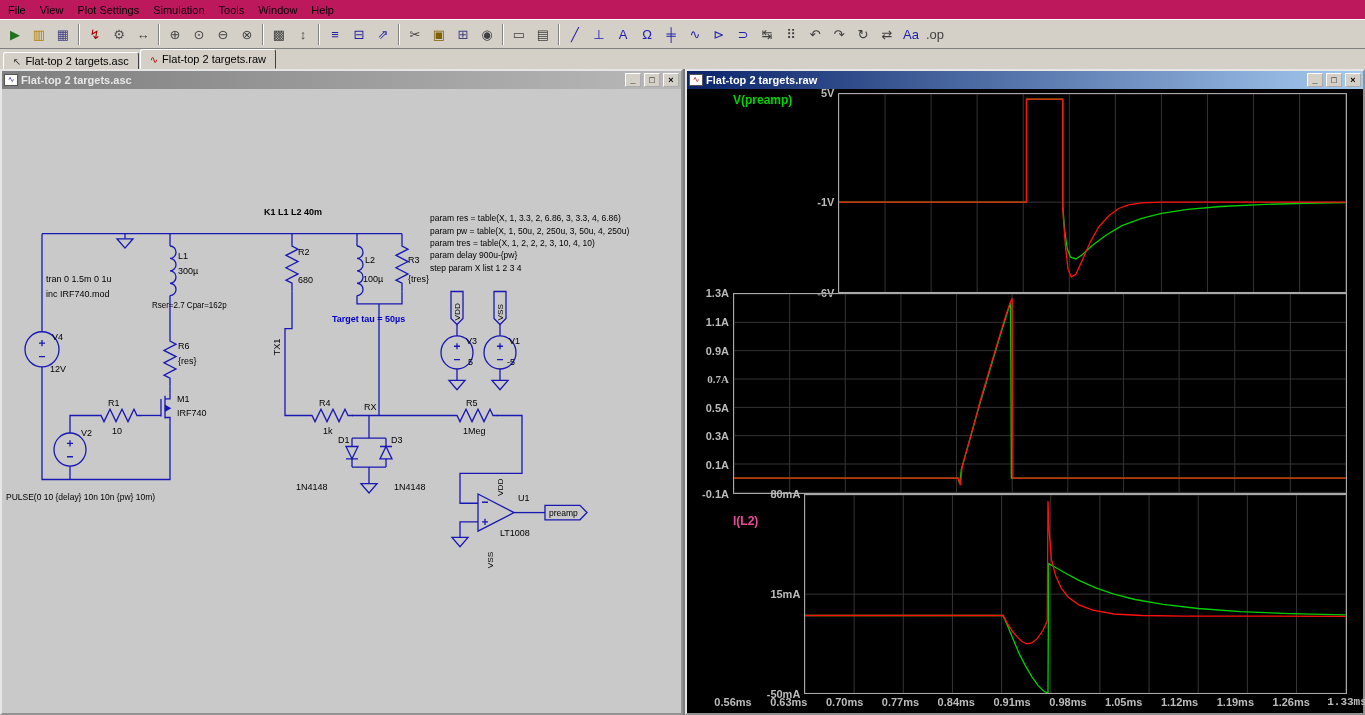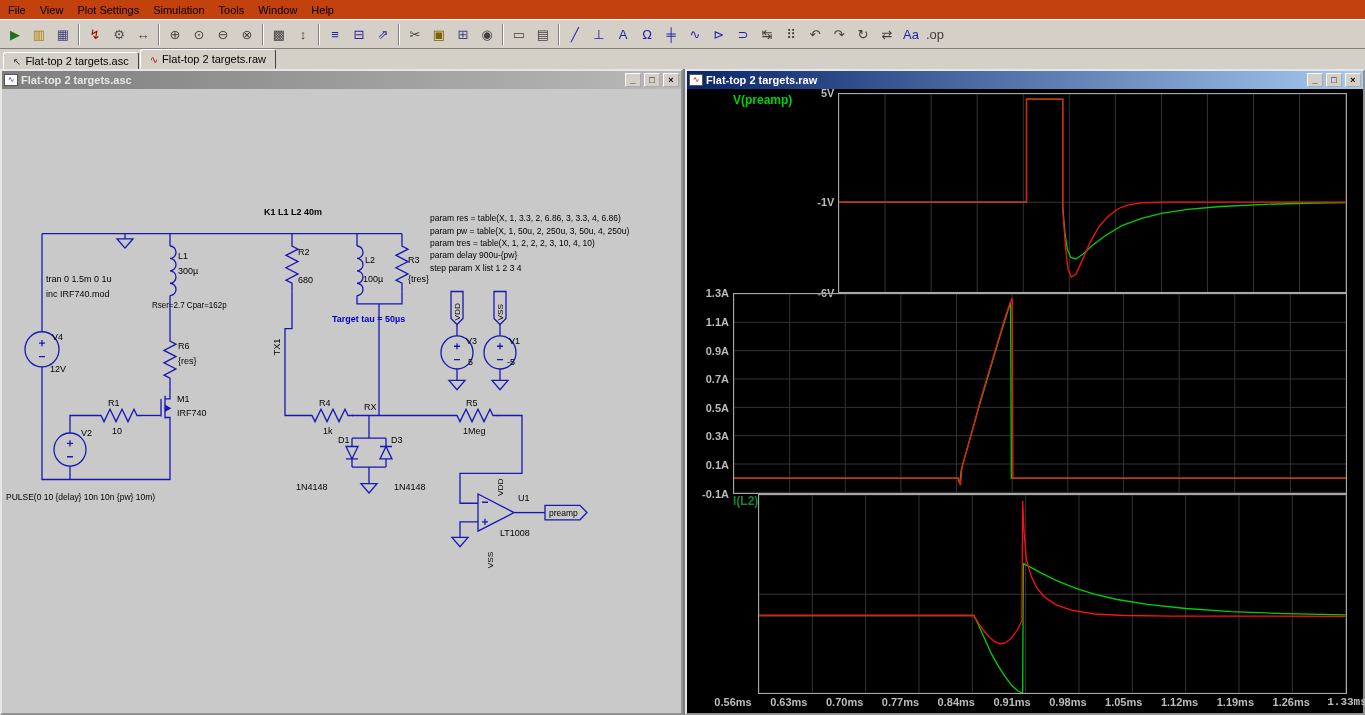--- a/index.html
+++ b/index.html
@@ -1,21 +1,21 @@
 <!DOCTYPE html>
 <html><head>
 <meta charset="utf-8">
 <style>
   * { box-sizing: border-box; margin: 0; padding: 0; }
   html,body { width:1365px; height:715px; overflow:hidden; }
   body { font-family:"Liberation Sans","DejaVu Sans",sans-serif; font-size:11px; background:#d4d0c8; color:#000; }
   .app { display:flex; flex-direction:column; height:100%; }
 
   
-  .menubar { height:19px; display:flex; align-items:center; padding-left:1px; background:#c2410c; }
+  .menubar { height:19px; display:flex; align-items:center; padding-left:1px; background:#be185d; }
   .menu-item { padding:2px 7px; cursor:default; }
 
   
   .toolbar { height:30px; display:flex; align-items:center; padding:2px 3px; border-top:1px solid #fff; border-bottom:1px solid #808080; background:#d4d0c8; }
   .tb-icon { width:24px; height:23px; display:flex; align-items:center; justify-content:center; font-size:13px; border:1px solid #d4d0c8; }
   .tbsep { width:2px; height:21px; border-left:1px solid #808080; border-right:1px solid #ffffff; margin:0 3px; }
 
   
   .tabbar { height:20px; display:flex; align-items:flex-end; padding-left:3px; background:#d4d0c8; }
   .tab { height:17px; display:flex; align-items:center; gap:4px; padding:0 9px; background:#d4d0c8;
@@ -343,21 +343,21 @@
                 </svg>
             </div>
           </div>
         </div>
         <div class="pane">
           <div class="pane-row">
             <div class="ylabels">
                 <div class="ytick" style="top: 0%;">1.3A</div>
                 <div class="ytick" style="top: 14.2857%;">1.1A</div>
                 <div class="ytick" style="top: 28.5714%;">0.9A</div>
-                <div class="ytick" style="top: 42.8571%;">0.7A</div>
+                <div class="ytick" style="top: 42.8571%; font-family: Liberation Serif, serif;">0.7A</div>
                 <div class="ytick" style="top: 57.1429%;">0.5A</div>
                 <div class="ytick" style="top: 71.4286%;">0.3A</div>
                 <div class="ytick" style="top: 85.7143%;">0.1A</div>
                 <div class="ytick" style="top: 100%;">-0.1A</div>
               </div>
             <div class="plotbox">
               <svg viewBox="0 0 1000 1000" preserveAspectRatio="none">
                   <line x1="0" y1="0" x2="0" y2="1000" stroke="#343434" vector-effect="non-scaling-stroke"></line>
                   <line x1="90.90909090909084" y1="0" x2="90.90909090909084" y2="1000" stroke="#343434" vector-effect="non-scaling-stroke"></line>
                   <line x1="181.81818181818167" y1="0" x2="181.81818181818167" y2="1000" stroke="#343434" vector-effect="non-scaling-stroke"></line>
@@ -378,22 +378,27 @@
                   <line x1="0" y1="714.2857142857142" x2="1000" y2="714.2857142857142" stroke="#343434" vector-effect="non-scaling-stroke"></line>
                   <line x1="0" y1="857.142857142857" x2="1000" y2="857.142857142857" stroke="#343434" vector-effect="non-scaling-stroke"></line>
                   <line x1="0" y1="1000" x2="1000" y2="1000" stroke="#343434" vector-effect="non-scaling-stroke"></line>
                   <polyline points="0.0,928.6 366.2,928.6 368.8,957.1 371.4,885.7 379.2,800.0 389.6,685.7 400.0,571.4 411.7,450.0 423.4,328.6 433.8,221.4 441.6,142.9 448.1,78.6 451.9,42.9 453.2,928.6 1000.0,928.6" fill="none" stroke="#00d000" stroke-width="1.3" vector-effect="non-scaling-stroke"></polyline>
                   <polyline points="0.0,928.6 366.2,928.6 370.1,964.3 372.7,871.4 381.8,771.4 392.2,657.1 402.6,535.7 414.3,414.3 426.0,292.9 436.4,185.7 444.2,107.1 450.6,50.0 454.5,21.4 455.8,928.6 1000.0,928.6" fill="none" stroke="#ff1010" stroke-width="1.3" vector-effect="non-scaling-stroke"></polyline>
                 </svg>
             </div>
           </div>
         </div>
         <div class="pane">
-          <div class="pane-title" style="color: #15803d;">I(L2)</div>
+          <div class="pane-title" style="color: #ec4899; margin-top: 20px;">I(L2)</div>
           <div class="pane-row">
+            <div class="ylabels">
+                <div class="ytick" style="top: 0%;">80mA</div>
+                <div class="ytick" style="top: 50%;">15mA</div>
+                <div class="ytick" style="top: 100%;">-50mA</div>
+              </div>
             <div class="plotbox">
               <svg viewBox="0 0 1000 1000" preserveAspectRatio="none">
                   <line x1="0" y1="0" x2="0" y2="1000" stroke="#343434" vector-effect="non-scaling-stroke"></line>
                   <line x1="90.90909090909084" y1="0" x2="90.90909090909084" y2="1000" stroke="#343434" vector-effect="non-scaling-stroke"></line>
                   <line x1="181.81818181818167" y1="0" x2="181.81818181818167" y2="1000" stroke="#343434" vector-effect="non-scaling-stroke"></line>
                   <line x1="272.72727272727263" y1="0" x2="272.72727272727263" y2="1000" stroke="#343434" vector-effect="non-scaling-stroke"></line>
                   <line x1="363.6363636363635" y1="0" x2="363.6363636363635" y2="1000" stroke="#343434" vector-effect="non-scaling-stroke"></line>
                   <line x1="454.5454545454545" y1="0" x2="454.5454545454545" y2="1000" stroke="#343434" vector-effect="non-scaling-stroke"></line>
                   <line x1="545.4545454545453" y1="0" x2="545.4545454545453" y2="1000" stroke="#343434" vector-effect="non-scaling-stroke"></line>
                   <line x1="636.3636363636364" y1="0" x2="636.3636363636364" y2="1000" stroke="#343434" vector-effect="non-scaling-stroke"></line>

